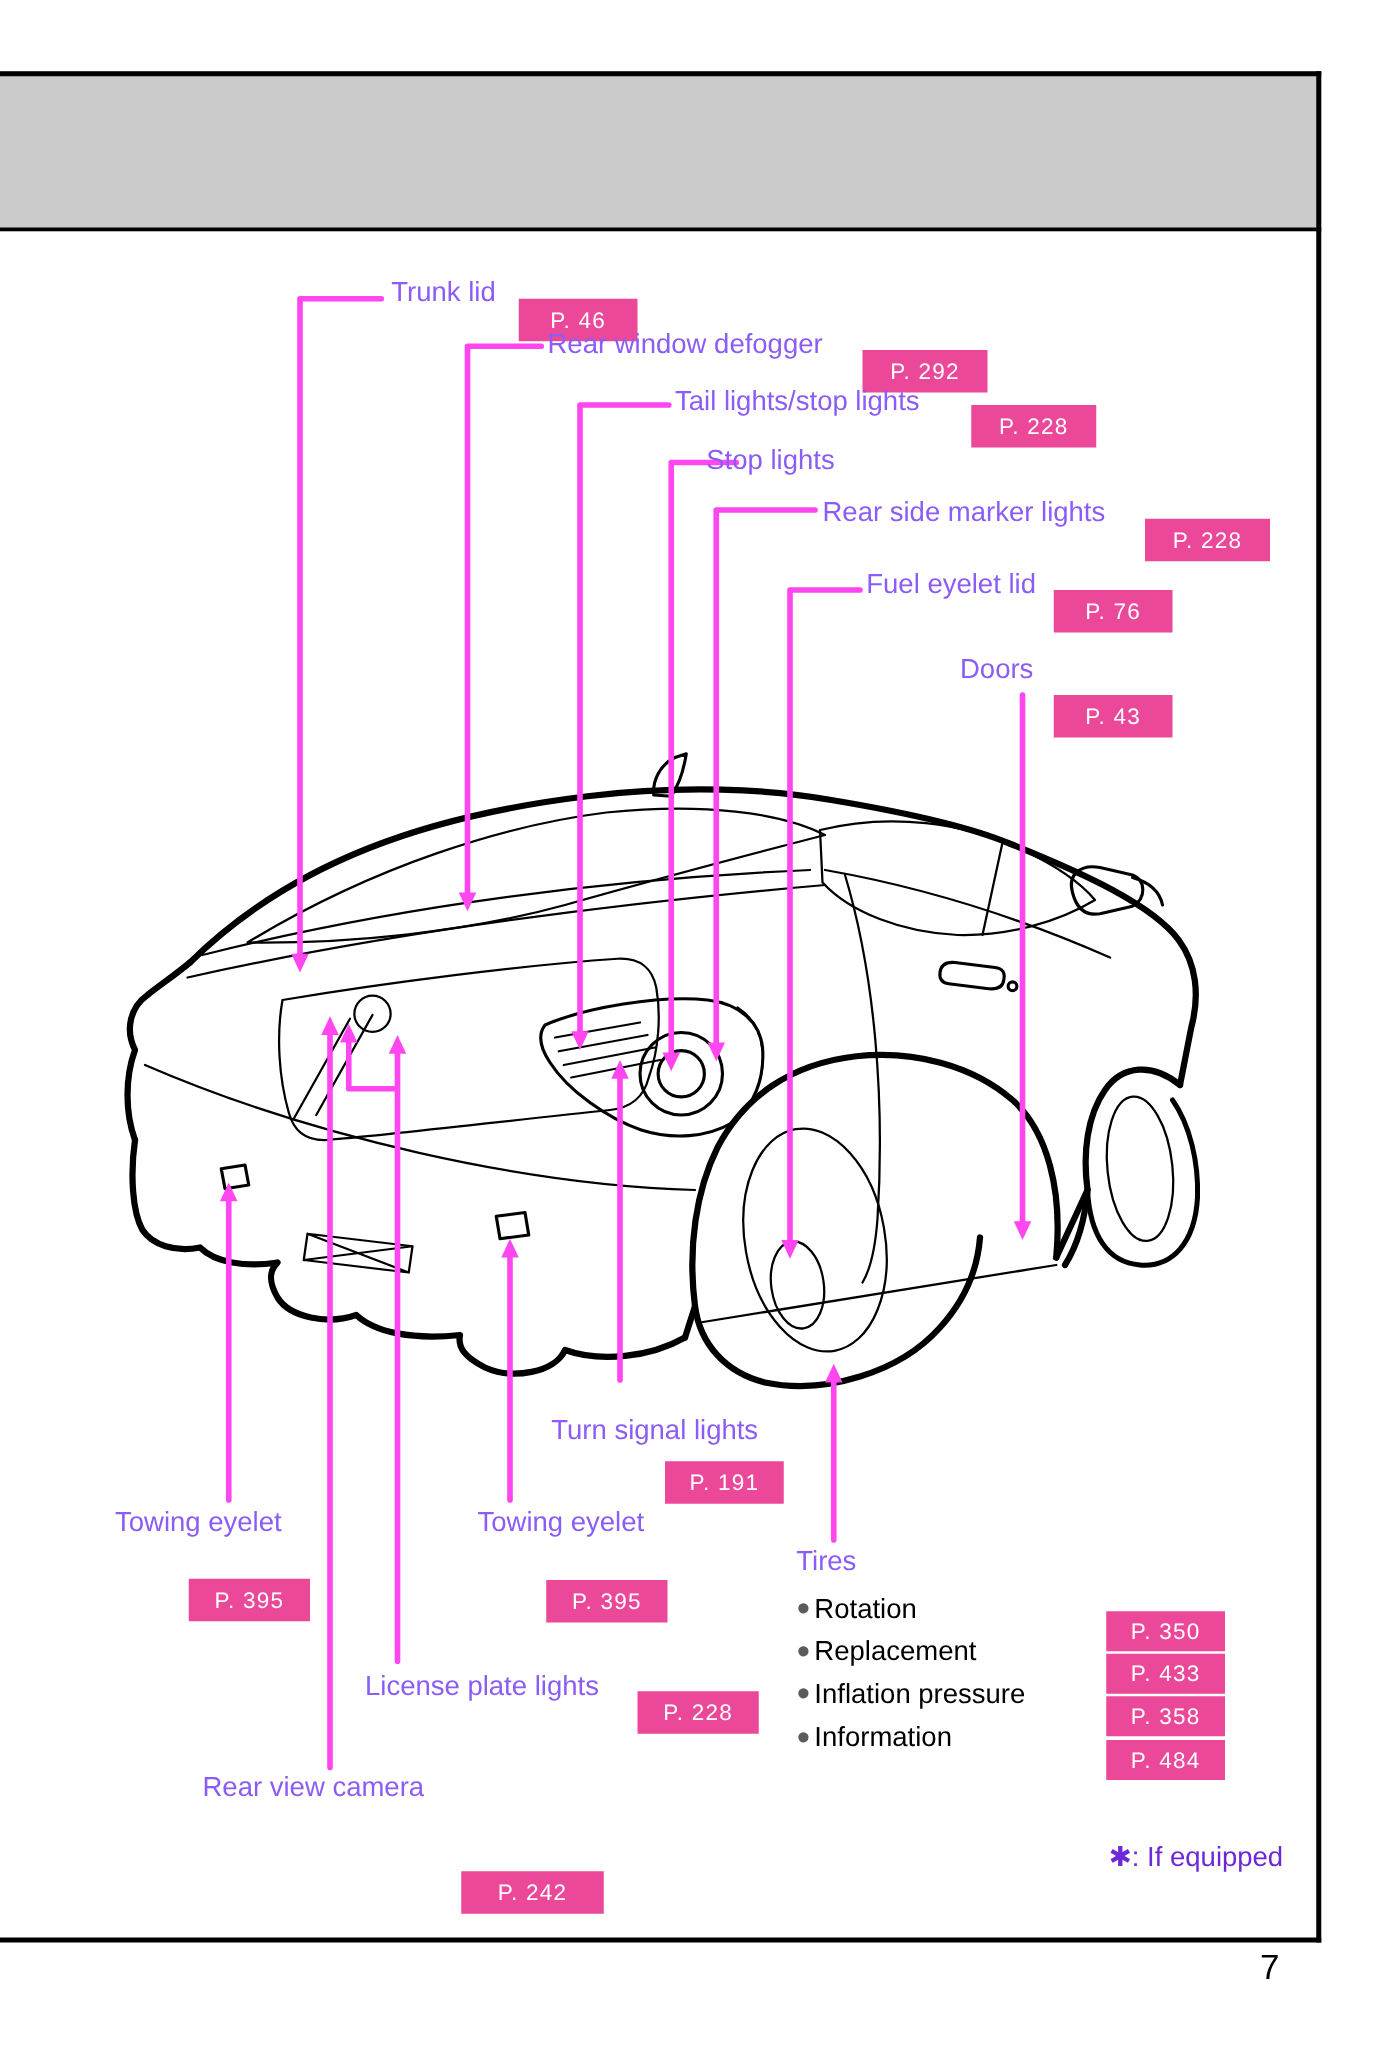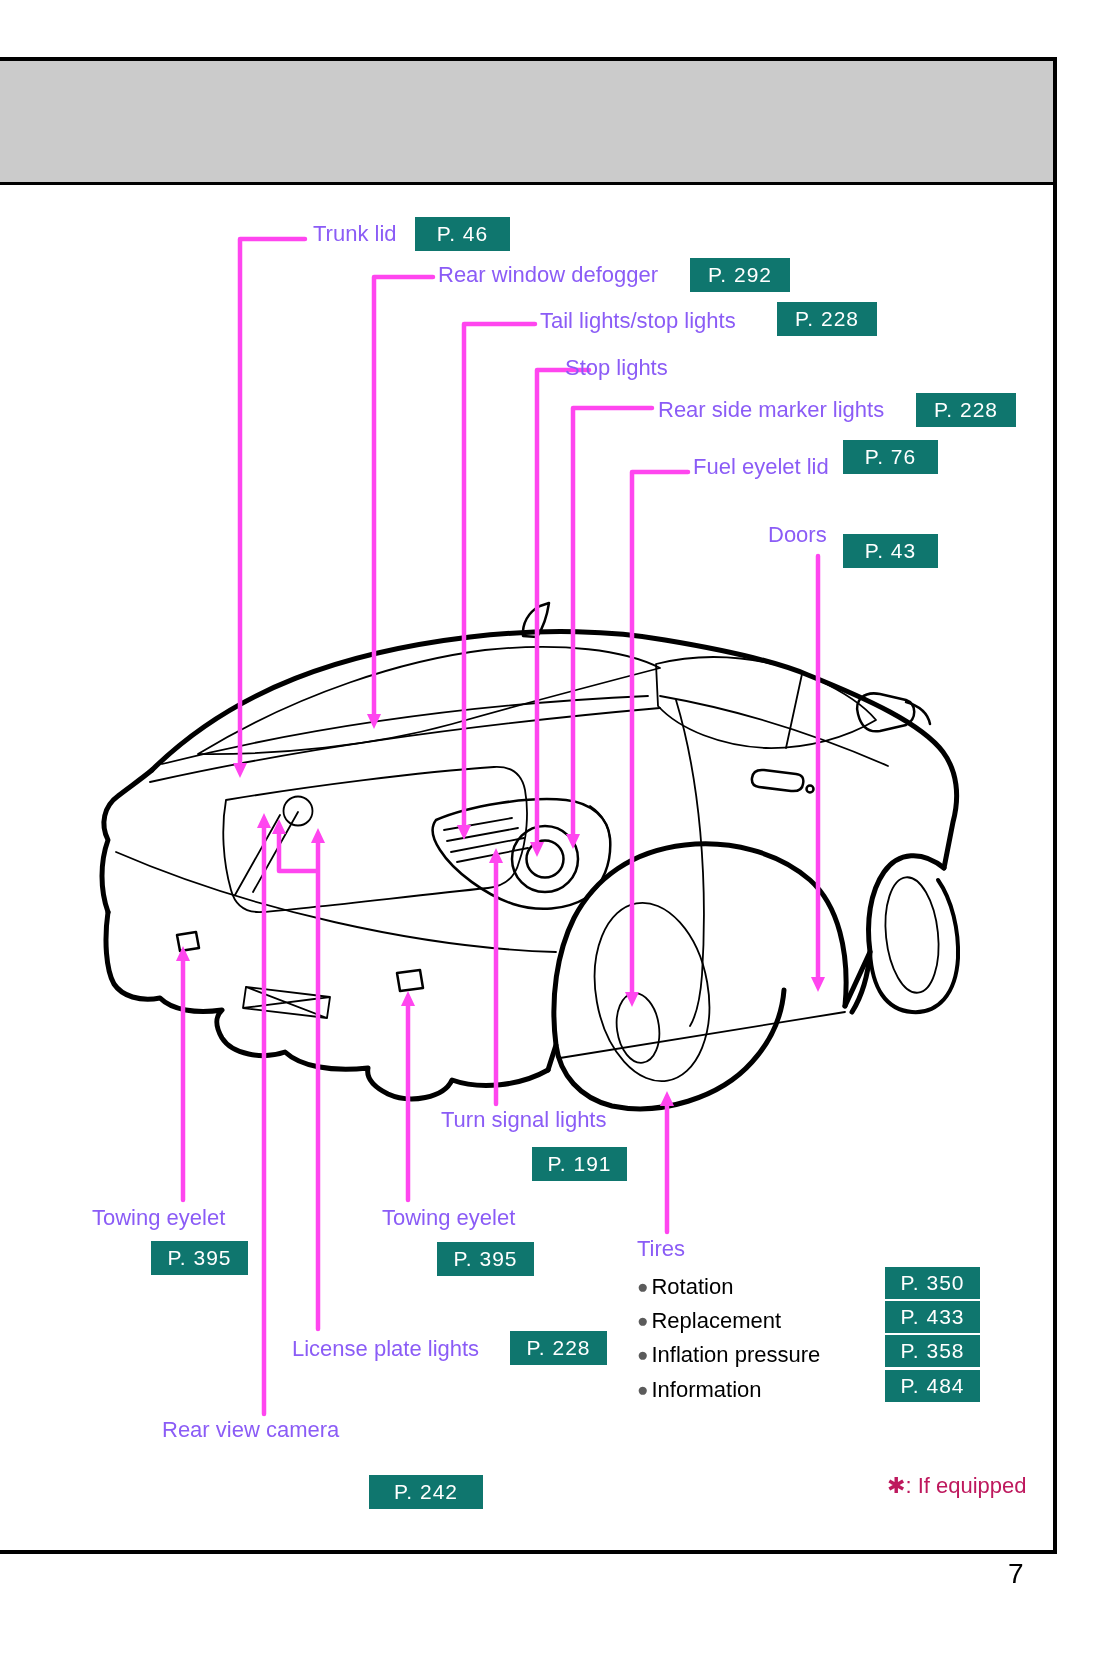--- a/index.html
+++ b/index.html
@@ -7,27 +7,27 @@
         font-family:"Liberation Sans", sans-serif;}
   
   .band{position:absolute;left:0;top:57px;width:1057px;height:128px;background:#cbcbcb;
         border-top:4px solid #000;border-bottom:3px solid #000;box-sizing:border-box;}
   .rborder{position:absolute;left:1053px;top:57px;width:4px;height:1497px;background:#000;}
   .bborder{position:absolute;left:0;top:1550px;width:1057px;height:4px;background:#000;}
   
   #art{position:absolute;left:0;top:0;width:1103px;height:1654px;}
   
   .lbl{position:absolute;font-size:22px;line-height:24px;color:#8b5cf6;white-space:nowrap;}
-  .pbox{position:absolute;height:34px;background:#0f766e;color:#fff;display:flex;
-        align-items:center;justify-content:center;font-size:21px;letter-spacing:1px;
-        white-space:nowrap;}
+  .pbox{position:absolute;height:34px;background:#ec4899;color:#fff;display:flex;
+        align-items:center;justify-content:center;font-size:18px;letter-spacing:1px;
+        white-space:nowrap;margin-top:22px;}
   
   .trow{position:absolute;font-size:22px;color:#000;white-space:nowrap;display:flex;align-items:center;}
   .bullet{color:#5b5b5b;font-size:19px;margin-right:3px;}
-  .foot{position:absolute;font-size:22px;color:#be185d;white-space:nowrap;}
+  .foot{position:absolute;font-size:22px;color:#6d28d9;white-space:nowrap;}
   .pageno{position:absolute;font-size:28px;color:#000;}
 </style>
 </head>
 <body>
 
 <div id="page">
 
   <div class="band"></div>
   <div class="rborder"></div>
   <div class="bborder"></div>
@@ -130,26 +130,26 @@
 
   <div class="lbl" style="left:540px;top:309px">Tail lights/stop lights</div>
   <div class="pbox" style="left:777px;top:302px;width:100px">P. 228</div>
 
   <div class="lbl" style="left:565px;top:356px">Stop lights</div>
 
   <div class="lbl" style="left:658px;top:398px">Rear side marker lights</div>
   <div class="pbox" style="left:916px;top:393px;width:100px">P. 228</div>
 
   <div class="lbl" style="left:693px;top:455px">Fuel eyelet lid</div>
-  <div class="pbox" style="left:843px;top:440px;width:95px">P. 76</div>
+  <div class="pbox" style="left:843px;top:450px;width:95px">P. 76</div>
 
   <div class="lbl" style="left:768px;top:523px">Doors</div>
   <div class="pbox" style="left:843px;top:534px;width:95px">P. 43</div>
 
-  <div class="lbl" style="left:441px;top:1108px">Turn signal lights</div>
+  <div class="lbl" style="left:441px;top:1132px">Turn signal lights</div>
   <div class="pbox" style="left:532px;top:1147px;width:95px">P. 191</div>
 
   <div class="lbl" style="left:92px;top:1206px">Towing eyelet</div>
   <div class="pbox" style="left:151px;top:1241px;width:97px">P. 395</div>
 
   <div class="lbl" style="left:382px;top:1206px">Towing eyelet</div>
   <div class="pbox" style="left:437px;top:1242px;width:97px">P. 395</div>
 
   <div class="lbl" style="left:292px;top:1337px">License plate lights</div>
   <div class="pbox" style="left:510px;top:1331px;width:97px">P. 228</div>

